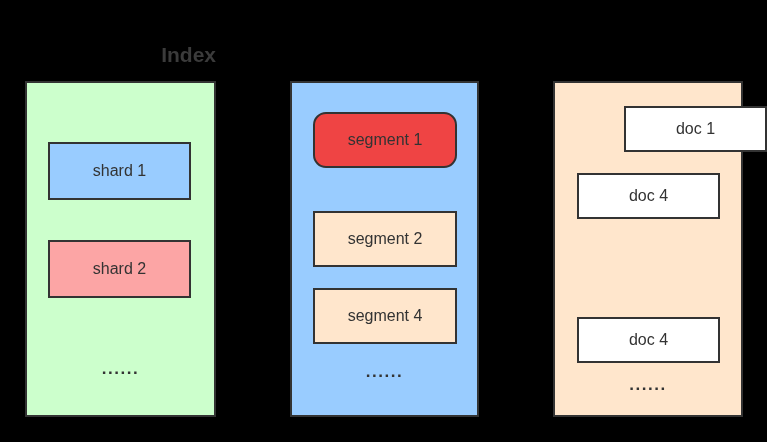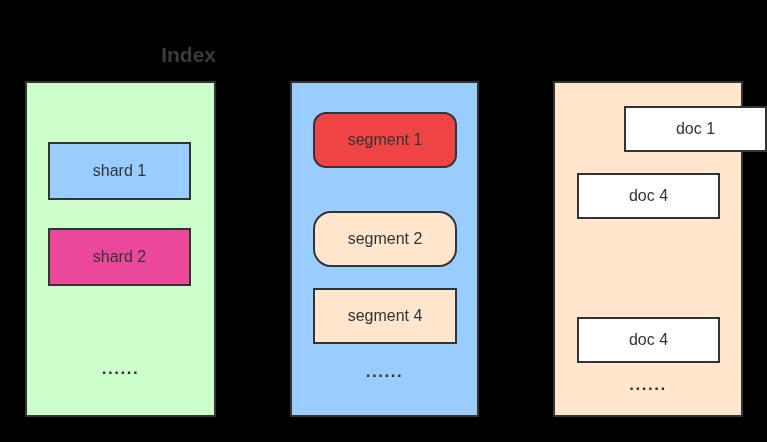--- a/index.html
+++ b/index.html
@@ -61,26 +61,26 @@
   .col3-item { left: 577px; width: 143px; height: 46px; }
 </style>
 </head>
 <body style="background-color: rgb(0, 0, 0);">
 
 <div class="canvas">
 
   <div class="col-title col1-x">Index</div>
   <div class="container-box col1-x" style="background-color: rgb(204, 255, 204);"></div>
   <div class="item-box col1-item" style="top: 142px; background-color: rgb(153, 204, 255);">shard 1</div>
-  <div class="item-box col1-item" style="top: 228px; background-color: #ec4899;">shard 2</div>
+  <div class="item-box col1-item" style="top: 240px; background-color: #fca5a5;">shard 2</div>
   <div class="ellipsis col1-x" style="top:360px;">......</div>
 
   <div class="container-box col2-x" style="background-color: rgb(153, 204, 255);"></div>
   <div class="item-box col2-item" style="top: 112px; background-color: #ef4444; border-radius: 13px;">segment 1</div>
-  <div class="item-box col2-item" style="top: 211px; background-color: rgb(255, 230, 204); border-radius: 18px;">segment 2</div>
+  <div class="item-box col2-item" style="top: 211px; background-color: rgb(255, 230, 204);">segment 2</div>
   <div class="item-box col2-item" style="top: 288px; background-color: rgb(255, 230, 204);">segment 4</div>
   <div class="ellipsis col2-x" style="top:363px;">......</div>
 
   <div class="container-box col3-x" style="background-color: rgb(255, 230, 204);"></div>
   <div class="item-box col3-item" style="top: 106px; background-color: rgb(255, 255, 255); margin-left: 47px;">doc 1</div>
   <div class="item-box col3-item" style="top: 173px; background-color: rgb(255, 255, 255);">doc 4</div>
   <div class="item-box col3-item" style="top: 317px; background-color: rgb(255, 255, 255);">doc 4</div>
   <div class="ellipsis col3-x" style="top:376px;">......</div>
 
 </div>

